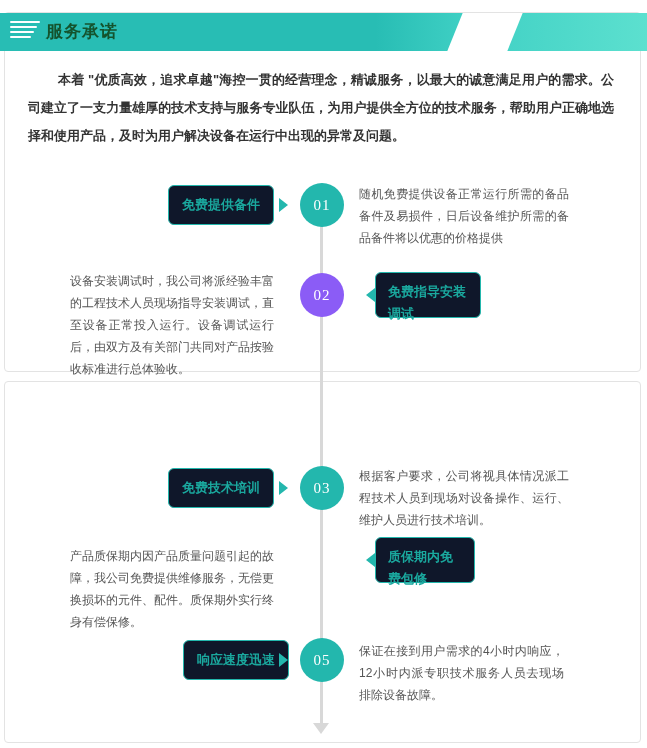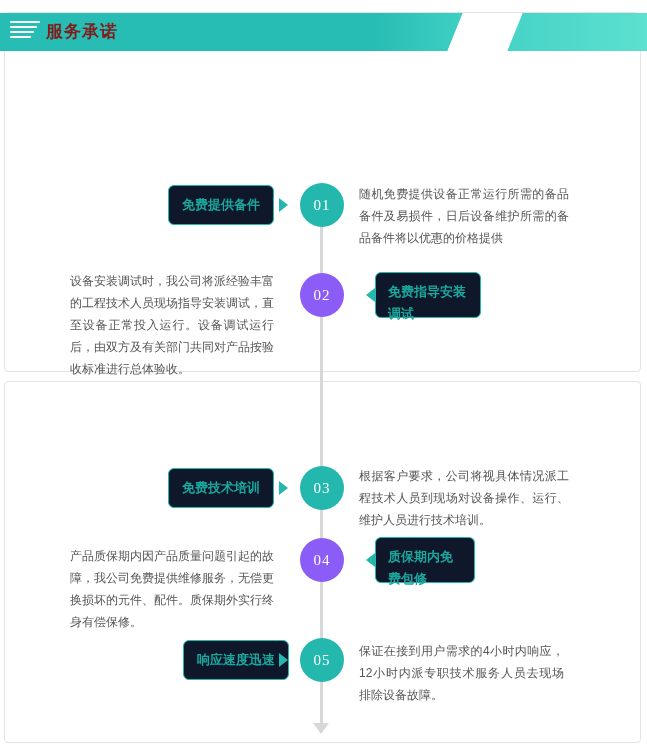--- a/index.html
+++ b/index.html
@@ -57,21 +57,21 @@
   .header-lines i:nth-child(1) { width: 30px; }
   .header-lines i:nth-child(2) { width: 27px; }
   .header-lines i:nth-child(3) { width: 24px; }
   .header-lines i:nth-child(4) { width: 21px; }
   .header-title {
     position: absolute;
     left: 46px;
     top: 20px;
     font-size: 17px;
     font-weight: bold;
-    color: #7f1d1d;
+    color: #14532d;
     letter-spacing: 1px;
   }
 
   
   .intro {
     position: absolute;
     left: 28px;
     top: 66px;
     width: 586px;
     font-size: 13px;
@@ -189,20 +189,21 @@
     <div class="header-skew"></div>
     <div class="header-lines">
       <i></i>
         <i></i>
         <i></i>
         <i></i>
     </div>
     <div class="header-title">服务承诺</div>
   </div>
 
+  <div class="intro">本着 "优质高效，追求卓越"海控一贯的经营理念，精诚服务，以最大的诚意满足用户的需求。公司建立了一支力量雄厚的技术支持与服务专业队伍，为用户提供全方位的技术服务，帮助用户正确地选择和使用产品，及时为用户解决设备在运行中出现的异常及问题。</div>
 
   <div class="timeline-line" id="tl-1"></div>
   <div class="timeline-line" id="tl-2"></div>
   <div class="timeline-arrow"></div>
 
   <div class="label-box" style="left:168px; top:185px; width:106px; height:40px; text-align:center;">免费提供备件</div>
   <div class="tri tri-right" style="left:279px; top:198px;"></div>
   <div class="circle" style="left:300px; top:183px;">01</div>
   <div class="desc" style="left:359px; top:183px; width:210px;">随机免费提供设备正常运行所需的备品备件及易损件，日后设备维护所需的备品备件将以优惠的价格提供</div>
 
@@ -210,21 +211,20 @@
   <div class="circle alt" style="left:300px; top:273px;">02</div>
   <div class="tri tri-left" style="left:366px; top:288px;"></div>
   <div class="label-box" style="left:375px; top:272px; width:106px; height:46px;">免费指导安装调试</div>
 
   <div class="label-box" style="left:168px; top:468px; width:106px; height:40px; text-align:center;">免费技术培训</div>
   <div class="tri tri-right" style="left:279px; top:481px;"></div>
   <div class="circle" style="left:300px; top:466px;">03</div>
   <div class="desc left" style="left:70px; top:545px; width:204px;">产品质保期内因产品质量问题引起的故障，我公司免费提供维修服务，无偿更换损坏的元件、配件。质保期外实行终身有偿保修。</div>
 
   <div class="desc" style="left:359px; top:465px; width:210px;">根据客户要求，公司将视具体情况派工程技术人员到现场对设备操作、运行、维护人员进行技术培训。</div>
-  <div class="circle alt" style="left:300px; top:538px;">04</div>
   <div class="tri tri-left" style="left:366px; top:553px;"></div>
   <div class="label-box" style="left:375px; top:537px; width:100px; height:46px;">质保期内免费包修</div>
 
   <div class="label-box" style="left:168px; top:640px; width:106px; height:40px; text-align:center;margin-left:15px;">响应速度迅速</div>
   <div class="tri tri-right" style="left:279px; top:653px;"></div>
   <div class="circle" style="left:300px; top:638px;">05</div>
   <div class="desc" style="left:359px; top:640px; width:205px;">保证在接到用户需求的4小时内响应，12小时内派专职技术服务人员去现场排除设备故障。</div>
 
 </div>
 

